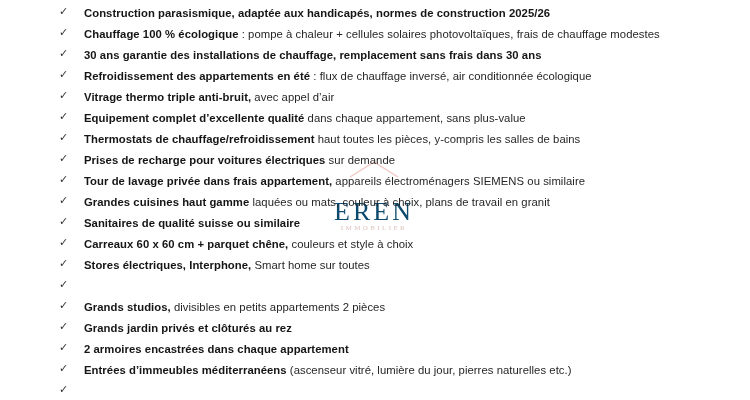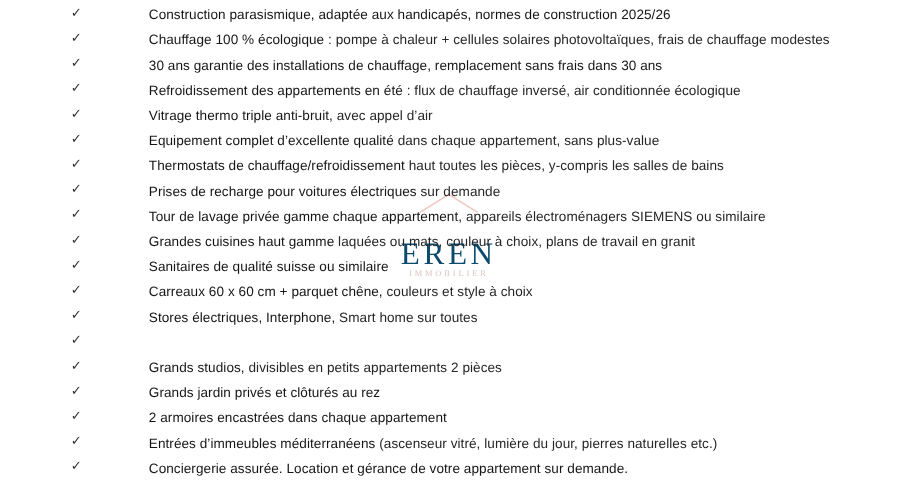--- a/index.html
+++ b/index.html
@@ -66,21 +66,21 @@
     left: 59px;
     top: 0;
     font-size: 11px;
     color: #333333;
   }
   .txt {
     font-size: 11.3px;
     color: #1c1c1c;
     letter-spacing: 0.05px;
   }
-  .txt .b { font-weight: 400; color: #151515; margin-left: 40px; }
+  .txt .b { font-weight: 700; color: #151515; }
   .txt .r { font-weight: 400; color: #262626; }
 </style>
 </head>
 <body>
 
 <div class="page">
 
   <div class="watermark">
     <svg class="wm-roof" width="56" height="20" viewBox="0 0 56 20" aria-hidden="true">
       <polyline points="4,18 28,3 52,18" fill="none" stroke="#eeb3ab" stroke-width="1.4" opacity="0.75"></polyline>
@@ -126,21 +126,21 @@
     <span class="txt"><b class="b">Thermostats de chauffage/refroidissement</b><span class="r"> haut toutes les pièces, y-compris les salles de bains</span></span>
   </li>
 
   <li class="row">
     <span class="check">✓</span>
     <span class="txt"><b class="b">Prises de recharge pour voitures électriques</b><span class="r"> sur demande</span></span>
   </li>
 
   <li class="row">
     <span class="check">✓</span>
-    <span class="txt"><b class="b">Tour de lavage privée gamme chaque appartement,</b><span class="r"> appareils électroménagers SIEMENS ou similaire</span></span>
+    <span class="txt"><b class="b">Tour de lavage privée dans frais appartement,</b><span class="r"> appareils électroménagers SIEMENS ou similaire</span></span>
   </li>
 
   <li class="row">
     <span class="check">✓</span>
     <span class="txt"><b class="b">Grandes cuisines haut gamme</b><span class="r"> laquées ou mats, couleur à choix, plans de travail en granit</span></span>
   </li>
 
   <li class="row">
     <span class="check">✓</span>
     <span class="txt"><b class="b">Sanitaires de qualité suisse ou similaire</b><span class="r"></span></span>
@@ -175,16 +175,15 @@
     <span class="txt"><b class="b">2 armoires encastrées dans chaque appartement</b><span class="r"></span></span>
   </li>
 
   <li class="row">
     <span class="check">✓</span>
     <span class="txt"><b class="b">Entrées d’immeubles méditerranéens</b><span class="r"> (ascenseur vitré, lumière du jour, pierres naturelles etc.)</span></span>
   </li>
 
   <li class="row">
     <span class="check">✓</span>
-    <span class="txt"><b class="b">Conciergerie assurée. Location et gérance de votre appartement sur demande.</b><span class="r"></span></span>
   </li>
 </ul>
 </div>
 
 </body></html>

